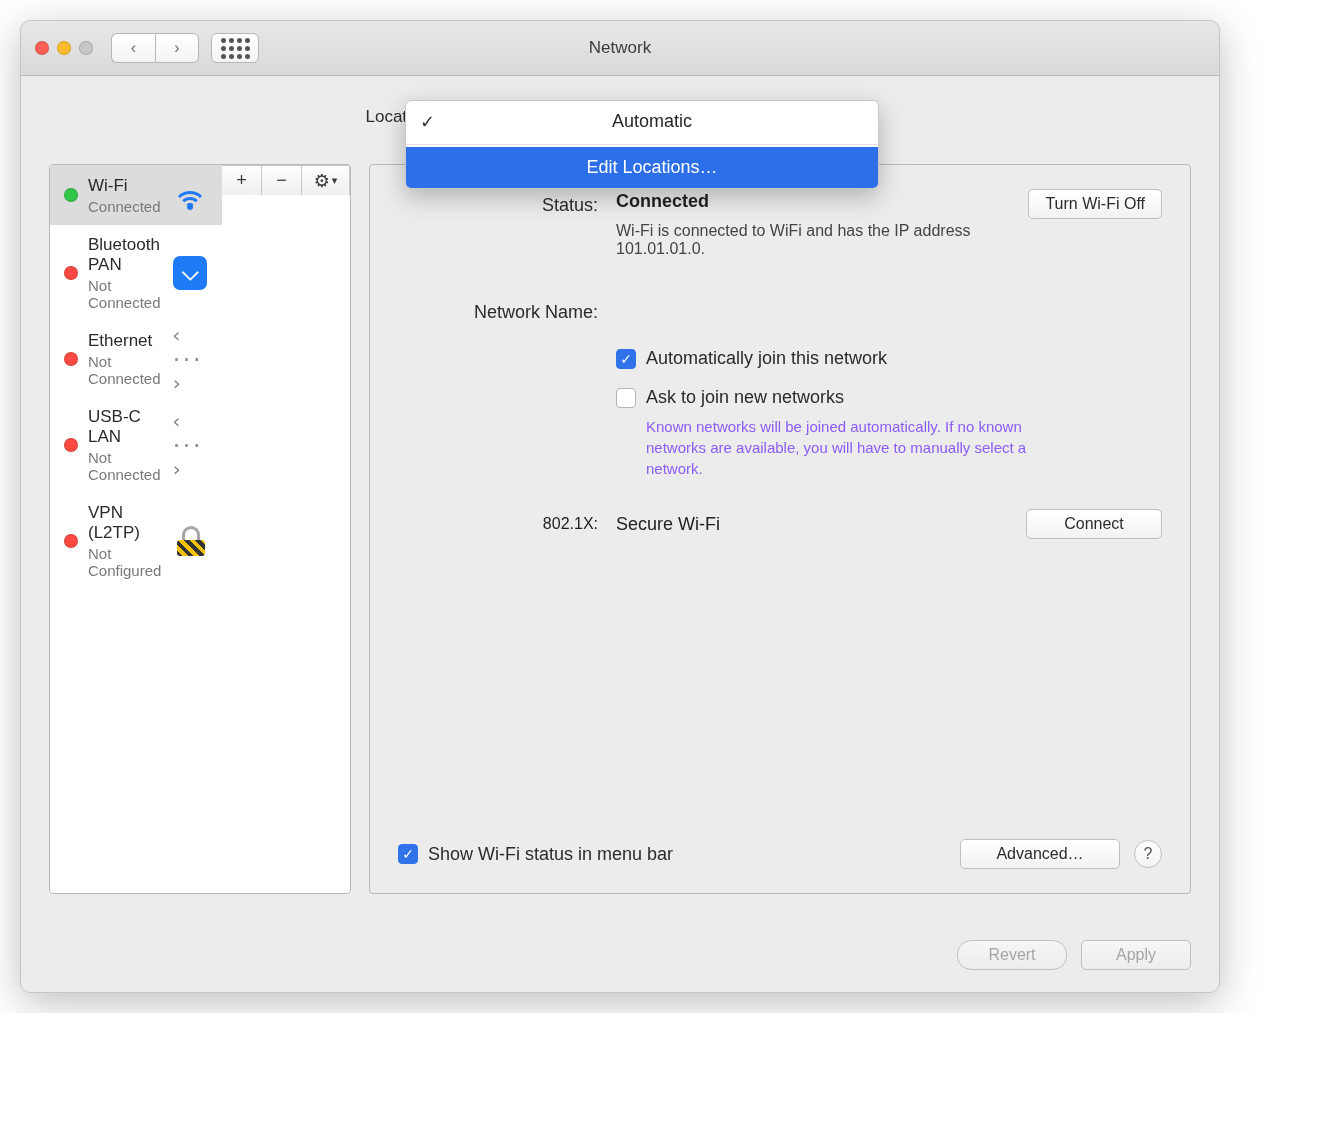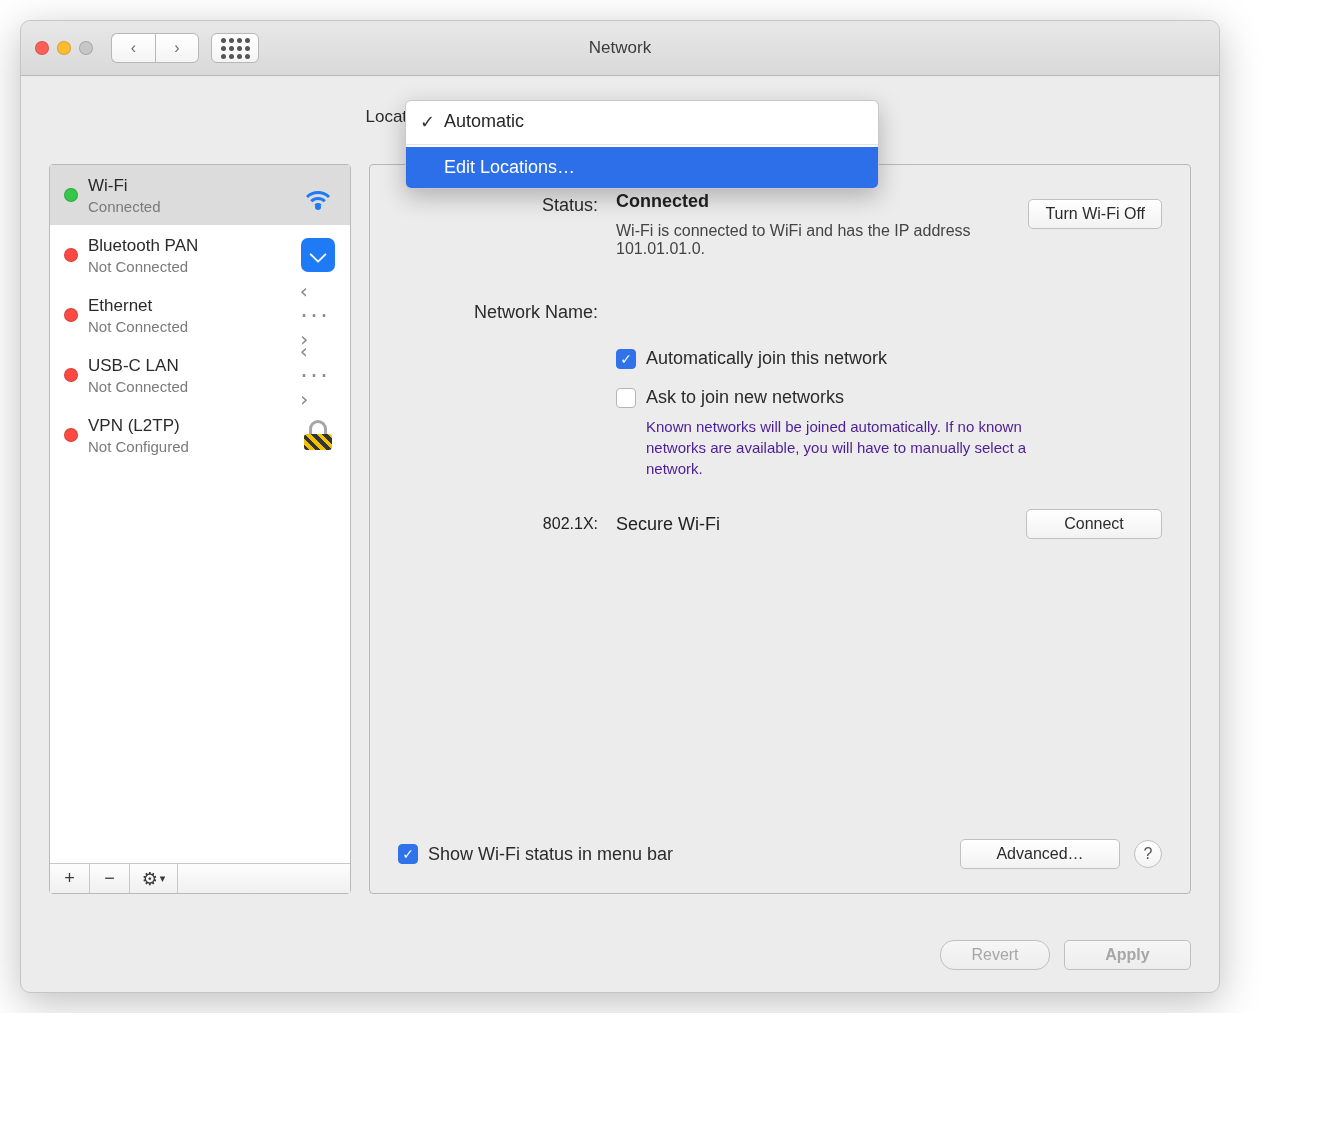--- a/index.html
+++ b/index.html
@@ -142,20 +142,21 @@
     top: 0;
     transform: translateX(-215px);
     width: 474px;
     background: #fff;
     border: 1px solid #c9c9c9;
     border-radius: 6px;
     box-shadow: 0 8px 24px rgba(0,0,0,0.25);
     z-index: 20;
     font-size: 18px;
     overflow: hidden;
+    text-align: center;
   }
   .dd-item {
     padding: 10px 18px 10px 38px;
     position: relative;
     color: #272727;
   }
   .dd-check::before {
     content: "✓";
     position: absolute;
     left: 14px;
@@ -169,21 +170,20 @@
   .panes {
     display: flex;
     gap: 18px;
   }
   .sidebar {
     width: 302px;
     border: 1px solid #b9b9b9;
     border-radius: 4px;
     background: #fff;
     display: flex;
-    flex-direction: column;
     height: 730px;
   }
   .if-list { flex: 1; overflow: hidden; }
   .if-row {
     display: flex;
     align-items: center;
     gap: 10px;
     padding: 10px 12px 10px 14px;
     position: relative;
   }
@@ -251,21 +251,21 @@
     background: linear-gradient(#ffffff, #f2f2f2);
     font-size: 16px;
     color: #2b2b2b;
     display: inline-flex;
     align-items: center;
     justify-content: center;
   }
   .mac-btn.disabled { color: #a6a6a6; background: linear-gradient(#f6f6f6,#ededed); }
   .wifi-off {
     position: absolute;
-    top: 34px; right: 28px;
+    top: 24px; right: 28px;
   }
   .dropdown-ctl {
     height: 30px;
     border: 1px solid #bcbcbc;
     border-radius: 5px;
     background: #fff;
     display: flex;
     align-items: center;
     padding-left: 12px;
     position: relative;
@@ -288,21 +288,21 @@
     display: flex; align-items: center; justify-content: center;
     font-size: 14px;
     color: #fff;
   }
   .chk.checked {
     background: #2f72ea;
     border-color: #2f72ea;
   }
   .helper {
     font-size: 15px;
-    color: #4c1d95;
+    color: #8b5cf6;
     margin: 8px 0 0 30px;
     max-width: 430px;
     line-height: 1.4;
   }
   .row-8021x { display: grid; grid-template-columns: 200px 1fr 200px; column-gap: 18px; align-items: center; margin-top: 30px;}
   .row-8021x .lbl { text-align: right; font-size: 16px; }
   .row-8021x .val { font-size: 18px; }
   .row-8021x .btn-col { text-align: right; }
   .bottom-row {
     position: absolute;
@@ -529,16 +529,16 @@
           <div class="mac-btn" style="width:160px;">Advanced…</div>
           <div class="helpq">?</div>
         </div>
 
       </div>
     </div>
   </div>
 
   <div class="action-footer">
     <div class="mac-btn disabled" style="width:110px;border-radius:14px;">Revert</div>
-    <div class="mac-btn disabled" style="width:127px;font-weight:bold;">Apply</div>
+    <div class="mac-btn disabled" style="width:110px;">Apply</div>
   </div>
 
 </div>
 
 </body></html>

